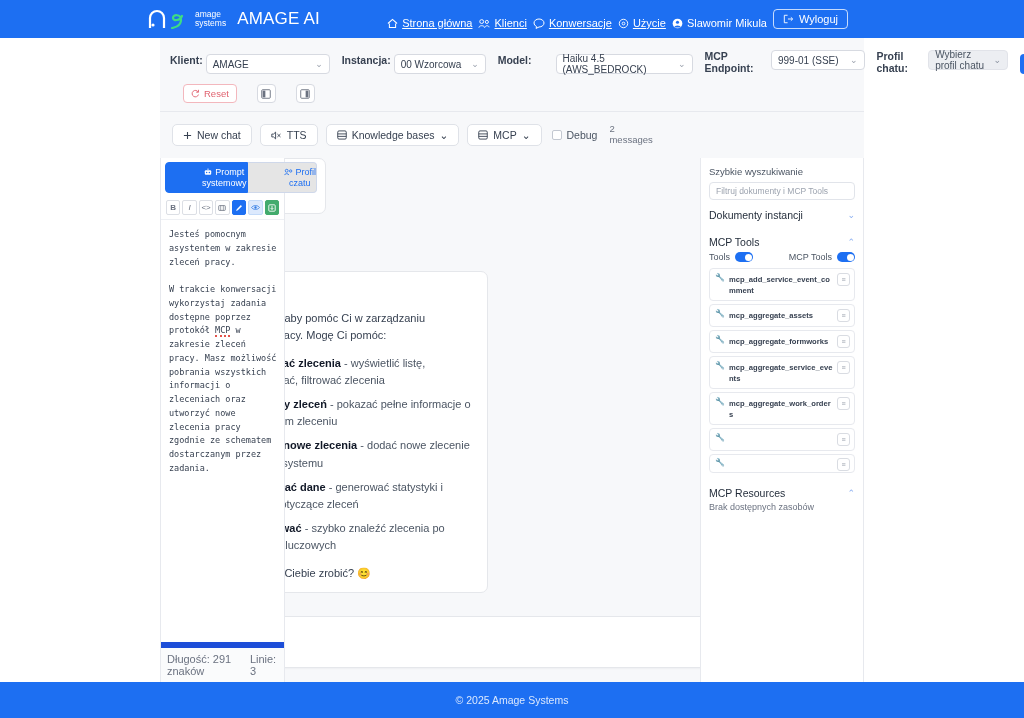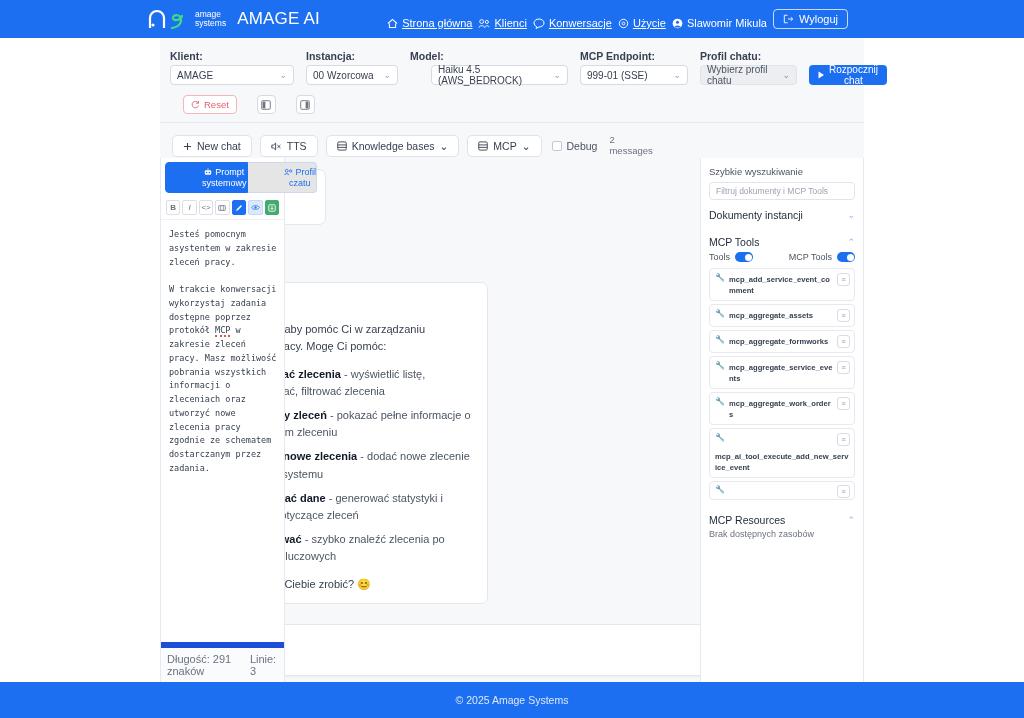--- a/index.html
+++ b/index.html
@@ -55,21 +55,21 @@
     display:flex; flex-direction:column;
   }
 
   
   .settings {
     background:#f7f8fa;
     padding:12px 10px 8px 10px;
     border-bottom:1px solid #e7e9ee;
   }
   .settings-row { display:flex; align-items:flex-end; gap:12px; }
-  .field { display:flex; flex-direction:column; gap:3px; }
+  .field { display:flex; flex-direction:row; gap:3px; }
   .field-label { font-size:10.5px; color:#374151; font-weight:bold; }
   .select {
     background:#fff;
     border:1px solid #d7dae1;
     border-radius:4px;
     height:20px;
     font-size:10px;
     color:#374151;
     display:flex; align-items:center;
     padding:0 6px;
@@ -655,21 +655,20 @@
         <span class="tool-menu">≡</span>
       </div>
       <div class="tool-item">
         <span class="wrench">🔧</span>
         <span class="tool-name">mcp_aggregate_work_orders</span>
         <span class="tool-menu">≡</span>
       </div>
       <div class="tool-item" style="flex-wrap:wrap;">
         <span class="wrench">🔧</span>
         <span class="tool-menu" style="margin-left:auto;">≡</span>
-        <span class="tool-name" style="flex-basis:100%;">mcp_ai_tool_execute_add_new_service_event</span>
       </div>
       <div class="tool-item clipped">
         <span class="wrench">🔧</span>
         <span class="tool-name"></span>
         <span class="tool-menu">≡</span>
       </div>
     </div>
 
     <div class="rp-section tight" style="padding-top:14px;">
       <span>MCP Resources</span>

